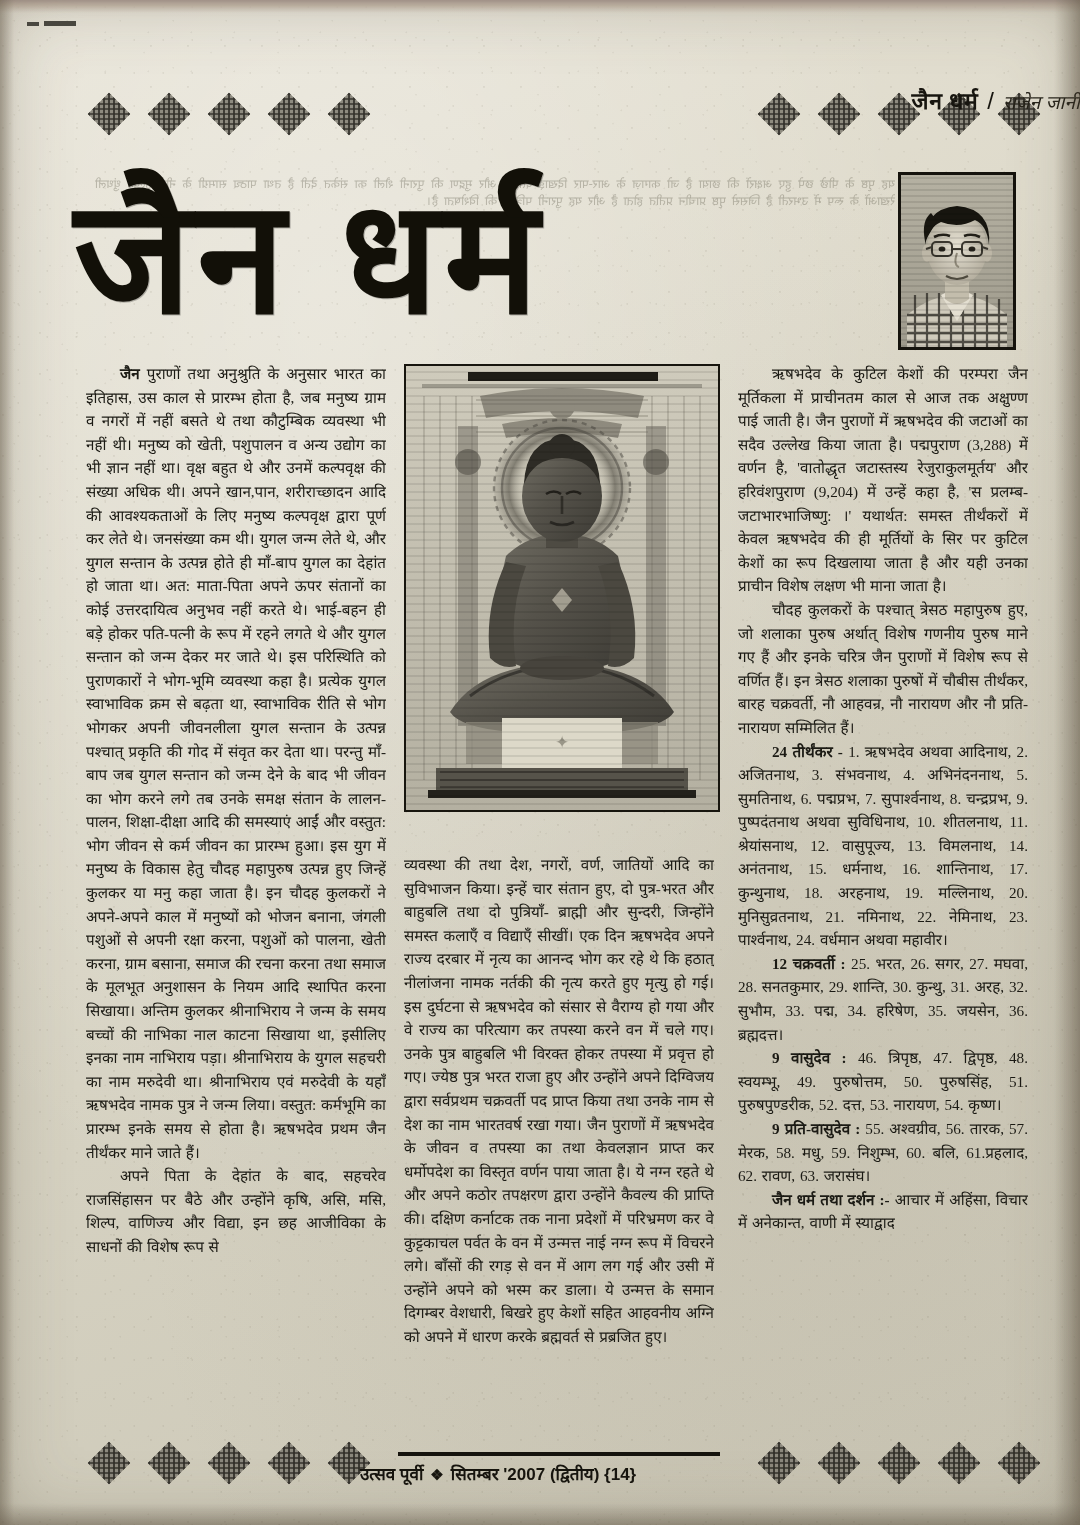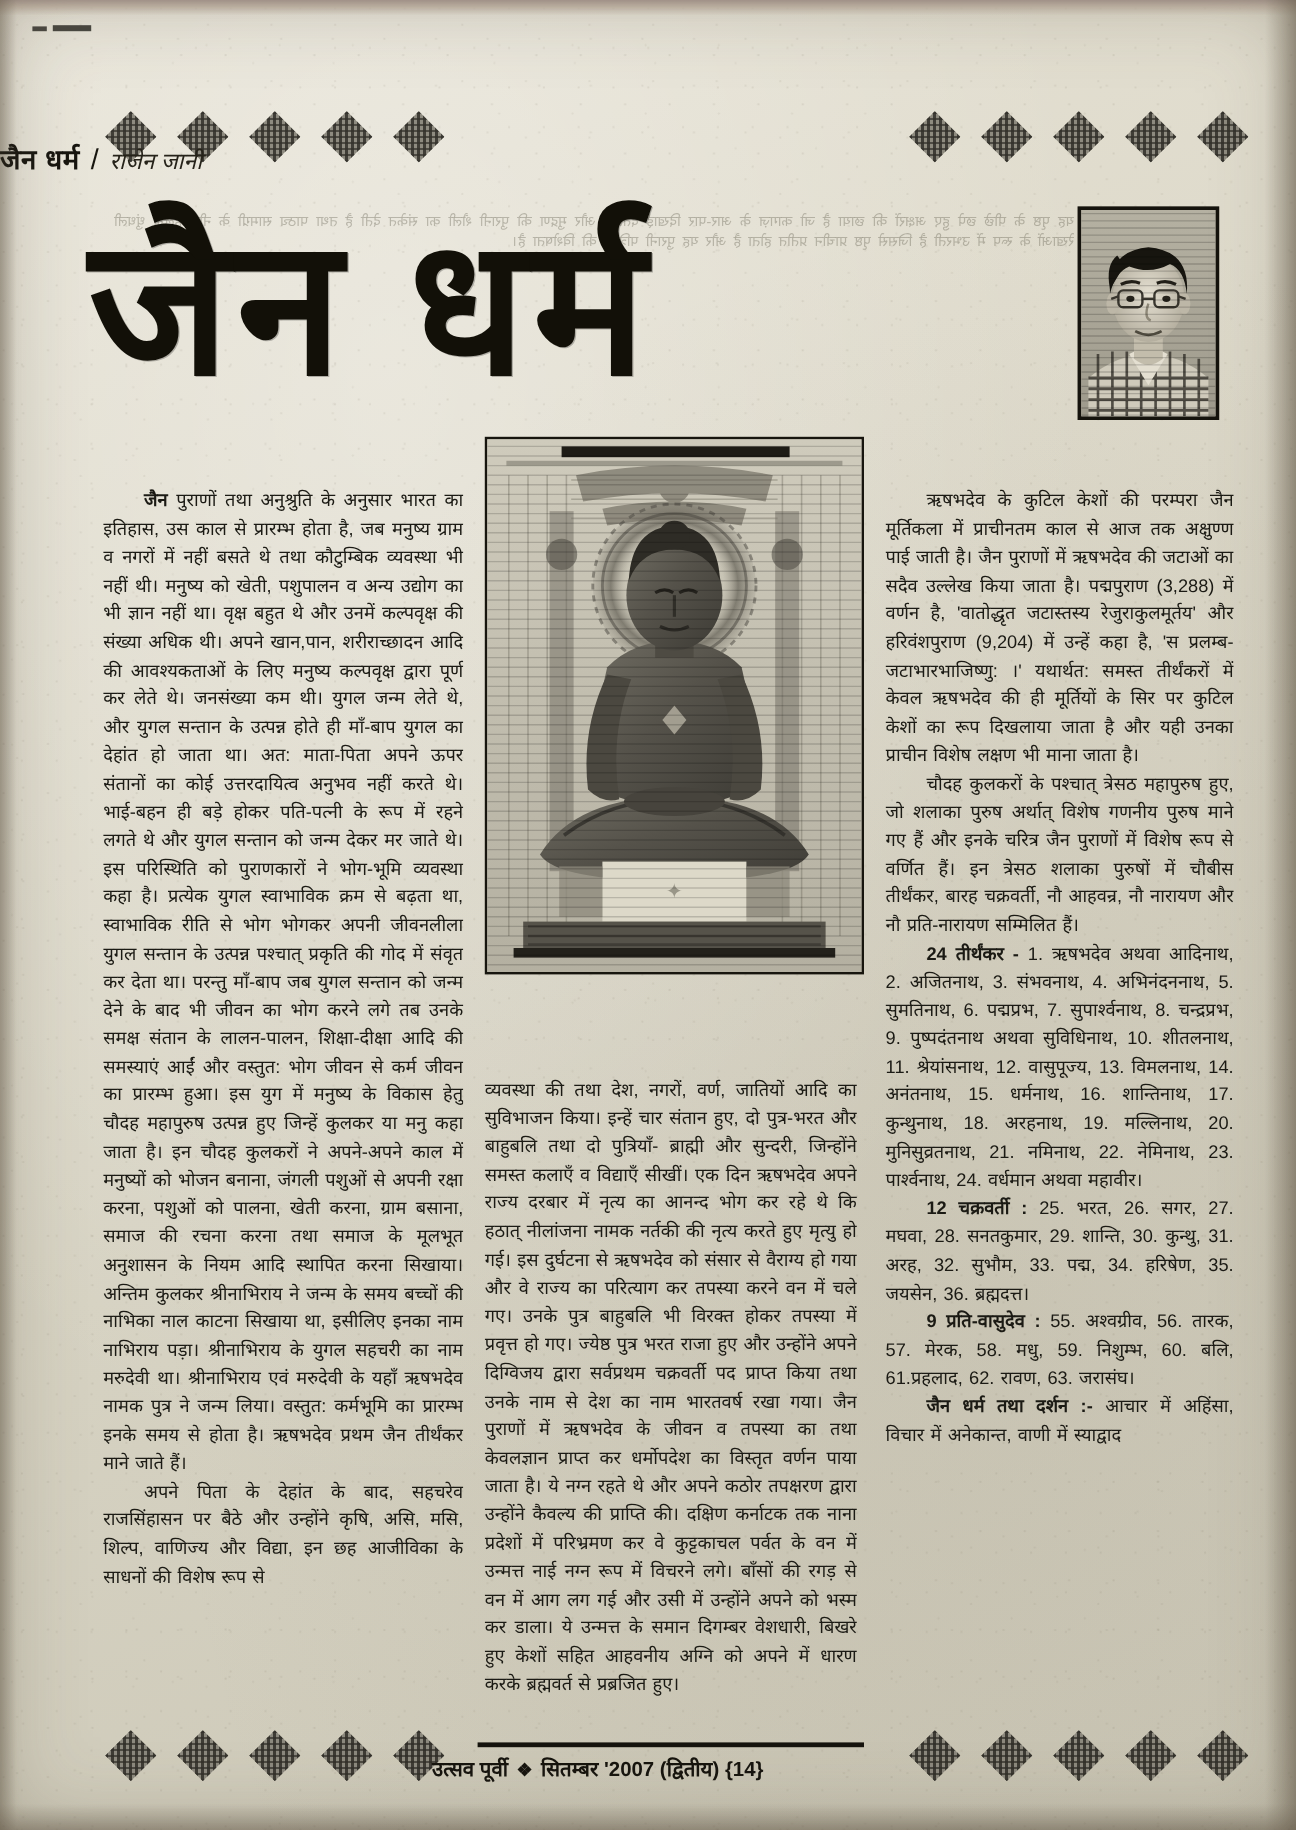--- a/index.html
+++ b/index.html
@@ -51,21 +51,21 @@
     width:30px;height:30px;transform:rotate(45deg);
     background-color:#878479;
     background-image:
       repeating-linear-gradient(45deg, rgba(35,33,28,.85) 0 2px, rgba(255,255,255,0) 2px 5px),
       repeating-linear-gradient(-45deg, rgba(35,33,28,.70) 0 2px, rgba(255,255,255,0) 2px 5px);
     opacity:.92;
   }
 
   
   #kicker{
-    position:absolute;left:0;right:0;top:116px;text-align:left;
+    position:absolute;left:0;right:0;top:84px;text-align:right;
     font-family:"Liberation Sans", sans-serif;
   }
   #kicker .k1{font-size:23px;font-weight:bold;color:#17150f;letter-spacing:.5px;}
   #kicker .slash{font-size:24px;color:#17150f;margin:0 9px;}
   #kicker .k2{font-size:19px;font-style:italic;color:#26231a;}
 
   #bigtitle{
     position:absolute;left:74px;top:168px;width:810px;height:180px;
     font-family:"Liberation Sans", sans-serif;
     font-weight:bold;font-size:158px;line-height:178px;
@@ -81,26 +81,25 @@
   }
 
   #author-photo{
     position:absolute;left:898px;top:172px;width:112px;height:172px;
     border:3px solid #15130d;background:#b9b5a6;overflow:hidden;
   }
 
   
   .col{
     position:absolute;top:362px;
-    font-family:Liberation Sans, sans-serif;
+    font-family:Liberation Serif, serif;
     font-size:15.2px;line-height:23.6px;
     color:#1b1a14;text-align:justify;
     text-justify:inter-word;word-spacing:1px;
     overflow:hidden;
-    margin-top:44px;
   }
   #col1{left:86px;width:300px;height:1070px;}
   #col2{left:404px;width:310px;height:1070px;}
   #col3{left:738px;width:290px;height:1070px;}
   .col p{margin:0;text-indent:34px;}
   .col p.noind{text-indent:0;}
   .lead{font-weight:bold;}
   .listhead{font-weight:bold;}
 
   #statue{
@@ -316,20 +315,21 @@
   <div class="col" id="col2" style="top:853px;height:615px;">
     <p class="noind">व्यवस्था की तथा देश, नगरों, वर्ण, जातियों आदि का सुविभाजन किया। इन्हें चार संतान हुए, दो पुत्र-भरत और बाहुबलि तथा दो पुत्रियाँ- ब्राह्मी और सुन्दरी, जिन्होंने समस्त कलाएँ व विद्याएँ सीखीं। एक दिन ऋषभदेव अपने राज्य दरबार में नृत्य का आनन्द भोग कर रहे थे कि हठात् नीलांजना नामक नर्तकी की नृत्य करते हुए मृत्यु हो गई। इस दुर्घटना से ऋषभदेव को संसार से वैराग्य हो गया और वे राज्य का परित्याग कर तपस्या करने वन में चले गए। उनके पुत्र बाहुबलि भी विरक्त होकर तपस्या में प्रवृत्त हो गए। ज्येष्ठ पुत्र भरत राजा हुए और उन्होंने अपने दिग्विजय द्वारा सर्वप्रथम चक्रवर्ती पद प्राप्त किया तथा उनके नाम से देश का नाम भारतवर्ष रखा गया। जैन पुराणों में ऋषभदेव के जीवन व तपस्या का तथा केवलज्ञान प्राप्त कर धर्मोपदेश का विस्तृत वर्णन पाया जाता है। ये नग्न रहते थे और अपने कठोर तपक्षरण द्वारा उन्होंने कैवल्य की प्राप्ति की। दक्षिण कर्नाटक तक नाना प्रदेशों में परिभ्रमण कर वे कुट्टकाचल पर्वत के वन में उन्मत्त नाई नग्न रूप में विचरने लगे। बाँसों की रगड़ से वन में आग लग गई और उसी में उन्होंने अपने को भस्म कर डाला। ये उन्मत्त के समान दिगम्बर वेशधारी, बिखरे हुए केशों सहित आहवनीय अग्नि को अपने में धारण करके ब्रह्मवर्त से प्रब्रजित हुए।</p>
   </div>
 
   <div class="col" id="col3">
     <p>ऋषभदेव के कुटिल केशों की परम्परा जैन मूर्तिकला में प्राचीनतम काल से आज तक अक्षुण्ण पाई जाती है। जैन पुराणों में ऋषभदेव की जटाओं का सदैव उल्लेख किया जाता है। पद्मपुराण (3,288) में वर्णन है, 'वातोद्धृत जटास्तस्य रेजुराकुलमूर्तय' और हरिवंशपुराण (9,204) में उन्हें कहा है, 'स प्रलम्ब-जटाभारभाजिष्णु: ।' यथार्थत: समस्त तीर्थंकरों में केवल ऋषभदेव की ही मूर्तियों के सिर पर कुटिल केशों का रूप दिखलाया जाता है और यही उनका प्राचीन विशेष लक्षण भी माना जाता है।</p>
     <p>चौदह कुलकरों के पश्चात् त्रेसठ महापुरुष हुए, जो शलाका पुरुष अर्थात् विशेष गणनीय पुरुष माने गए हैं और इनके चरित्र जैन पुराणों में विशेष रूप से वर्णित हैं। इन त्रेसठ शलाका पुरुषों में चौबीस तीर्थंकर, बारह चक्रवर्ती, नौ आहवन्र, नौ नारायण और नौ प्रति-नारायण सम्मिलित हैं।</p>
     <div id="lists">
         <p><span class="listhead">24 तीर्थंकर - </span><span>1. ऋषभदेव अथवा आदिनाथ, 2. अजितनाथ, 3. संभवनाथ, 4. अभिनंदननाथ, 5. सुमतिनाथ, 6. पद्मप्रभ, 7. सुपार्श्वनाथ, 8. चन्द्रप्रभ, 9. पुष्पदंतनाथ अथवा सुविधिनाथ, 10. शीतलनाथ, 11. श्रेयांसनाथ, 12. वासुपूज्य, 13. विमलनाथ, 14. अनंतनाथ, 15. धर्मनाथ, 16. शान्तिनाथ, 17. कुन्थुनाथ, 18. अरहनाथ, 19. मल्लिनाथ, 20. मुनिसुव्रतनाथ, 21. नमिनाथ, 22. नेमिनाथ, 23. पार्श्वनाथ, 24. वर्धमान अथवा महावीर।</span></p>
         <p><span class="listhead">12 चक्रवर्ती : </span><span>25. भरत, 26. सगर, 27. मघवा, 28. सनतकुमार, 29. शान्ति, 30. कुन्थु, 31. अरह, 32. सुभौम, 33. पद्म, 34. हरिषेण, 35. जयसेन, 36. ब्रह्मदत्त।</span></p>
+        <p><span class="listhead">9 वासुदेव : </span><span>46. त्रिपृष्ठ, 47. द्विपृष्ठ, 48. स्वयम्भू, 49. पुरुषोत्तम, 50. पुरुषसिंह, 51. पुरुषपुण्डरीक, 52. दत्त, 53. नारायण, 54. कृष्ण।</span></p>
         <p><span class="listhead">9 प्रति-वासुदेव : </span><span>55. अश्वग्रीव, 56. तारक, 57. मेरक, 58. मधु, 59. निशुम्भ, 60. बलि, 61.प्रहलाद, 62. रावण, 63. जरासंघ।</span></p>
         <p><span class="listhead">जैन धर्म तथा दर्शन :- </span><span>आचार में अहिंसा, विचार में अनेकान्त, वाणी में स्याद्वाद</span></p>
       </div>
   </div>
 
   <div id="footrule"></div>
   <div id="footline">
     <span>उत्सव पूर्वी</span><span class="dot">❖</span><span>सितम्बर '2007 (द्वितीय)</span>
     <span>{14}</span>
   </div>

